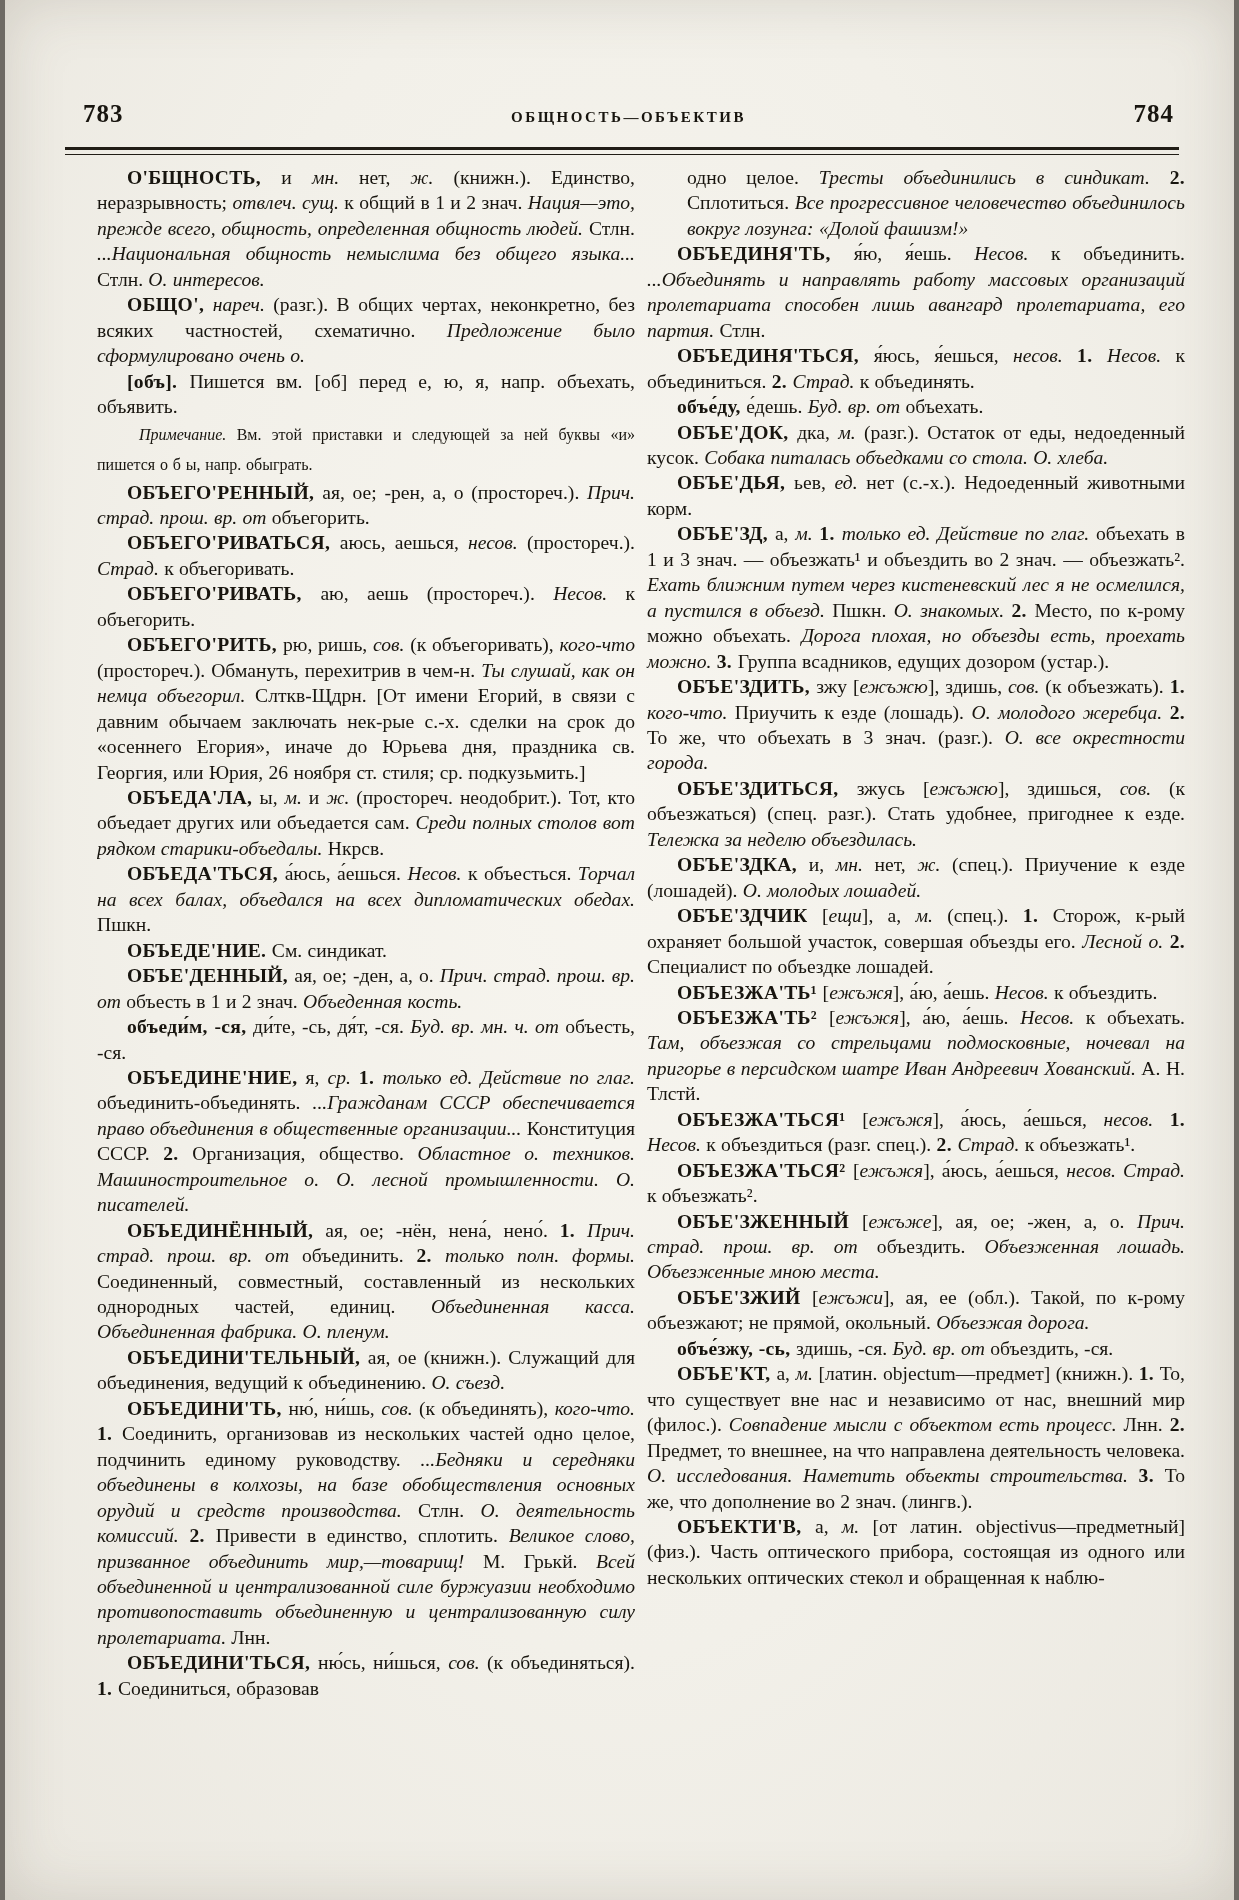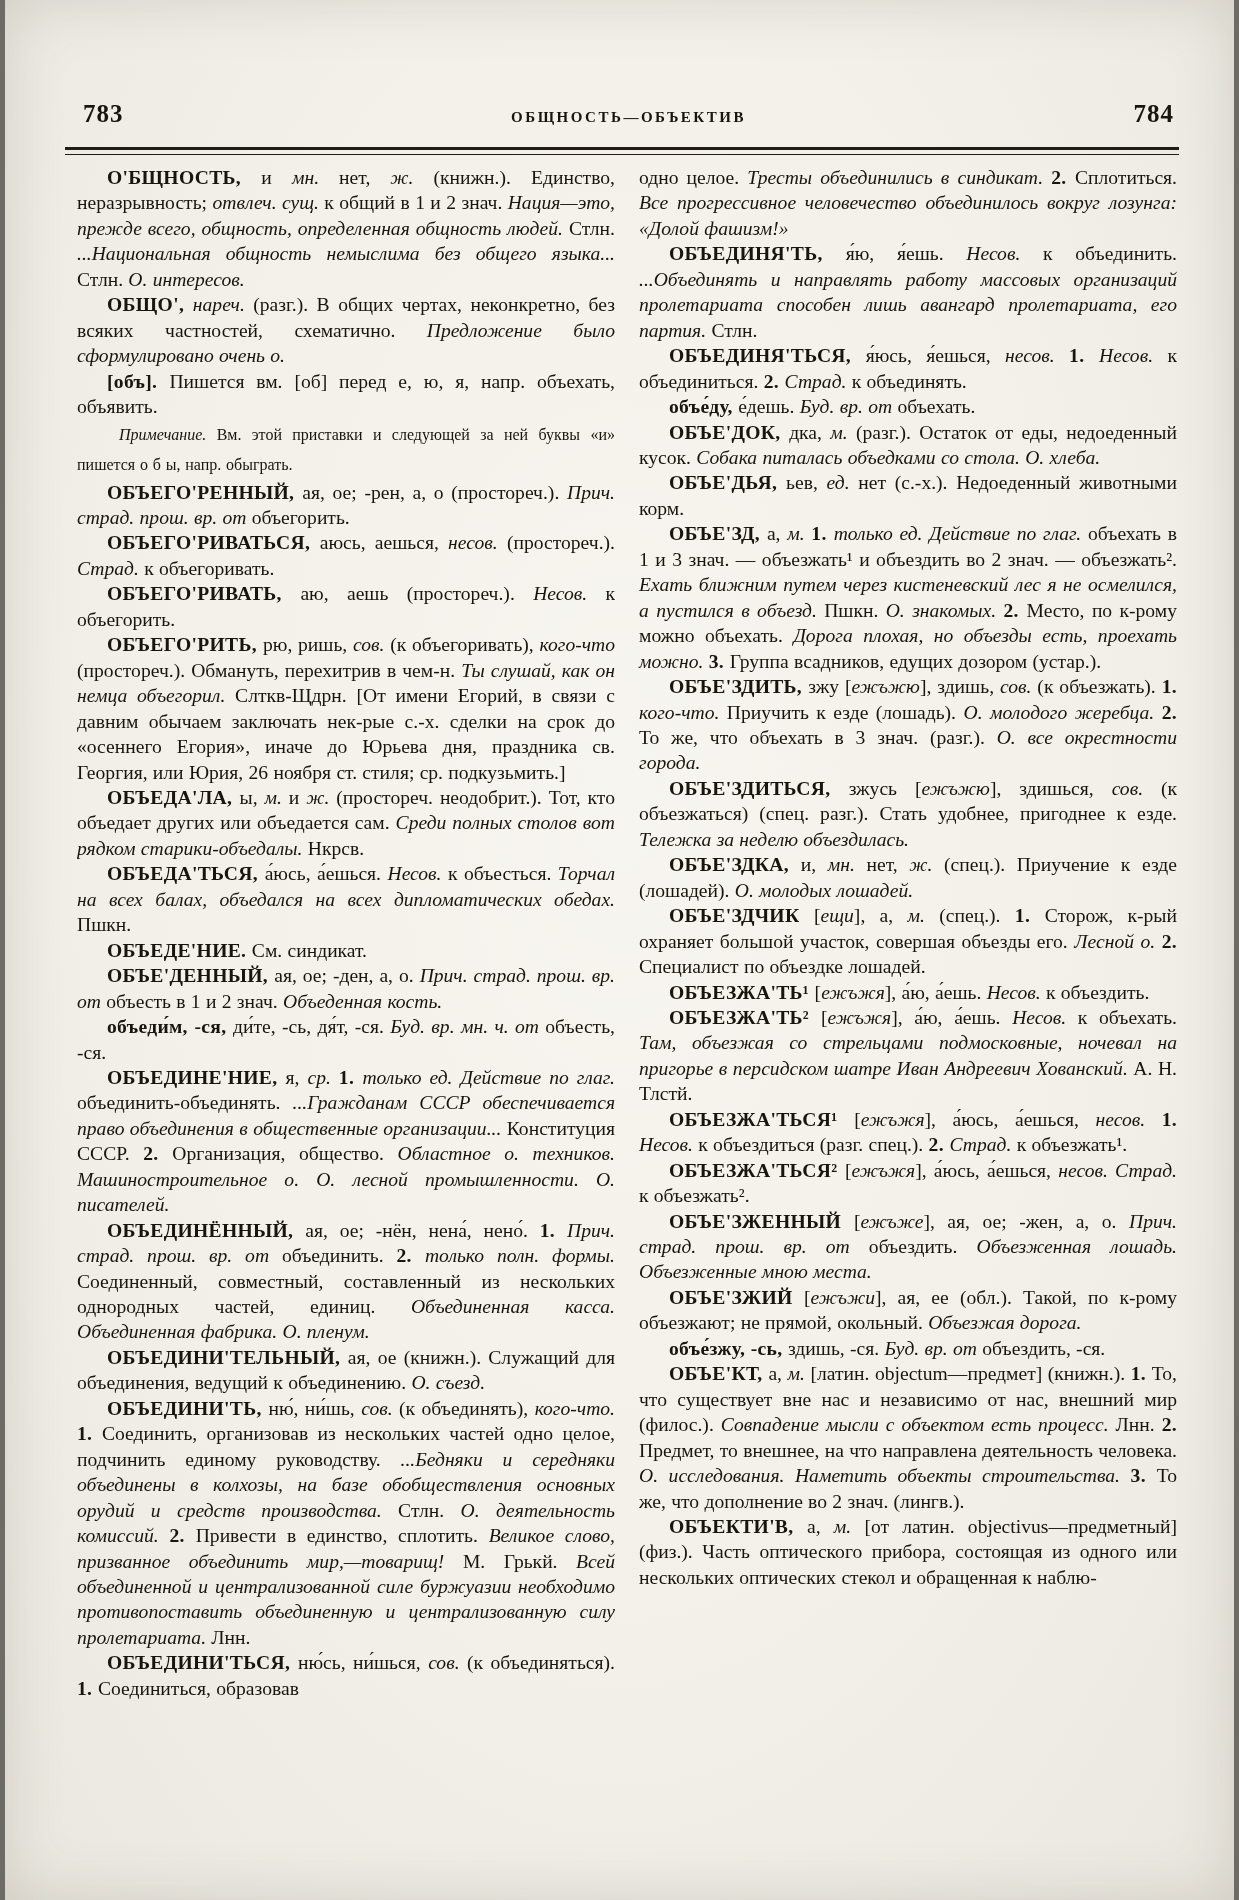--- a/index.html
+++ b/index.html
@@ -9,27 +9,27 @@
     background-image:radial-gradient(ellipse at 50% 42%, #f7f5ef 0%, #f2f0e9 55%, #eae7df 100%);
     box-shadow:inset 0 0 60px rgba(90,80,60,.18);
     font-family:"Liberation Serif","DejaVu Serif",serif;
     color:#18150f;overflow:hidden;
   }
   .header{position:absolute;top:100px;left:78px;right:60px;display:flex;align-items:baseline;}
   .pagenum{font-weight:bold;font-size:25px;letter-spacing:1px;}
   .runtitle{flex:1;text-align:center;font-weight:bold;font-size:15px;letter-spacing:2.5px;}
   .dblrule{position:absolute;top:147px;left:60px;right:55px;height:4px;
     border-top:3px solid #211d16;border-bottom:1.5px solid #211d16;}
-  .cols{position:absolute;top:165px;left:72px;width:1100px;height:1692px;
-    display:flex;gap:24px;overflow:hidden;}
+  .cols{position:absolute;top:165px;left:92px;width:1100px;height:1692px;
+    display:flex;gap:12px;overflow:hidden;}
   .col{width:538px;text-align:justify;font-size:19.6px;line-height:25.45px;
     word-spacing:.02em;}
   .col p{margin:0;}
   p.entry{text-indent:30px;}
-  p.cont{text-indent:0;}
+  p.cont{text-indent:0;margin-left:40px;}
   p.note{text-indent:42px;font-size:16px;line-height:30px;word-spacing:.05em;}
   .rb{font-weight:bold;letter-spacing:.3px;}
   .ri{font-style:italic;}
 </style>
 </head>
 <body>
 
 <div class="sheet">
   <div class="header">
     <span class="pagenum">783</span>

